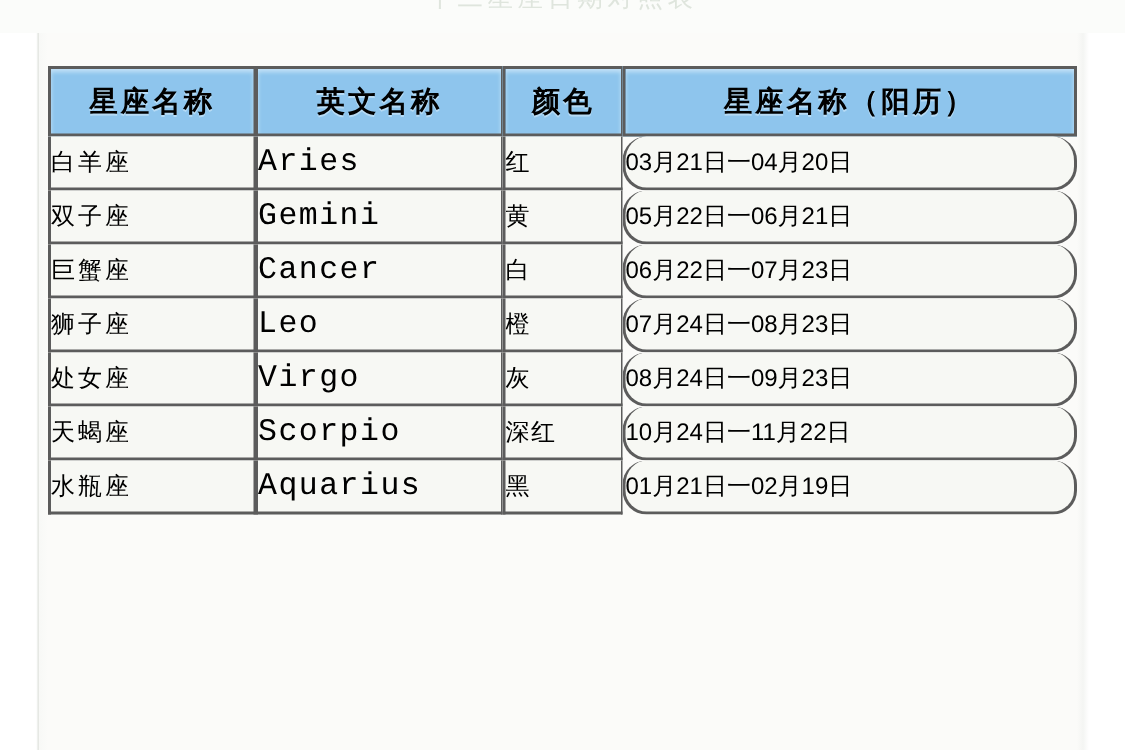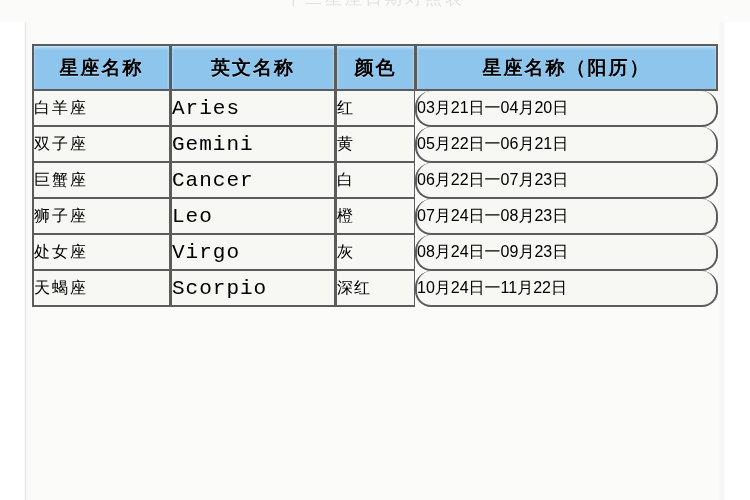--- a/index.html
+++ b/index.html
@@ -185,15 +185,21 @@
           <td class="cell-en">Virgo</td>
           <td class="cell-color">灰</td>
           <td class="cell-date">08月24日一09月23日</td>
         </tr>
         <tr>
           <td class="cell-name">天蝎座</td>
           <td class="cell-en">Scorpio</td>
           <td class="cell-color">深红</td>
           <td class="cell-date">10月24日一11月22日</td>
         </tr>
+        <tr>
+          <td class="cell-name">水瓶座</td>
+          <td class="cell-en">Aquarius</td>
+          <td class="cell-color">黑</td>
+          <td class="cell-date">01月21日一02月19日</td>
+        </tr>
       </tbody>
   </table>
 </div>
 
 </body></html>

